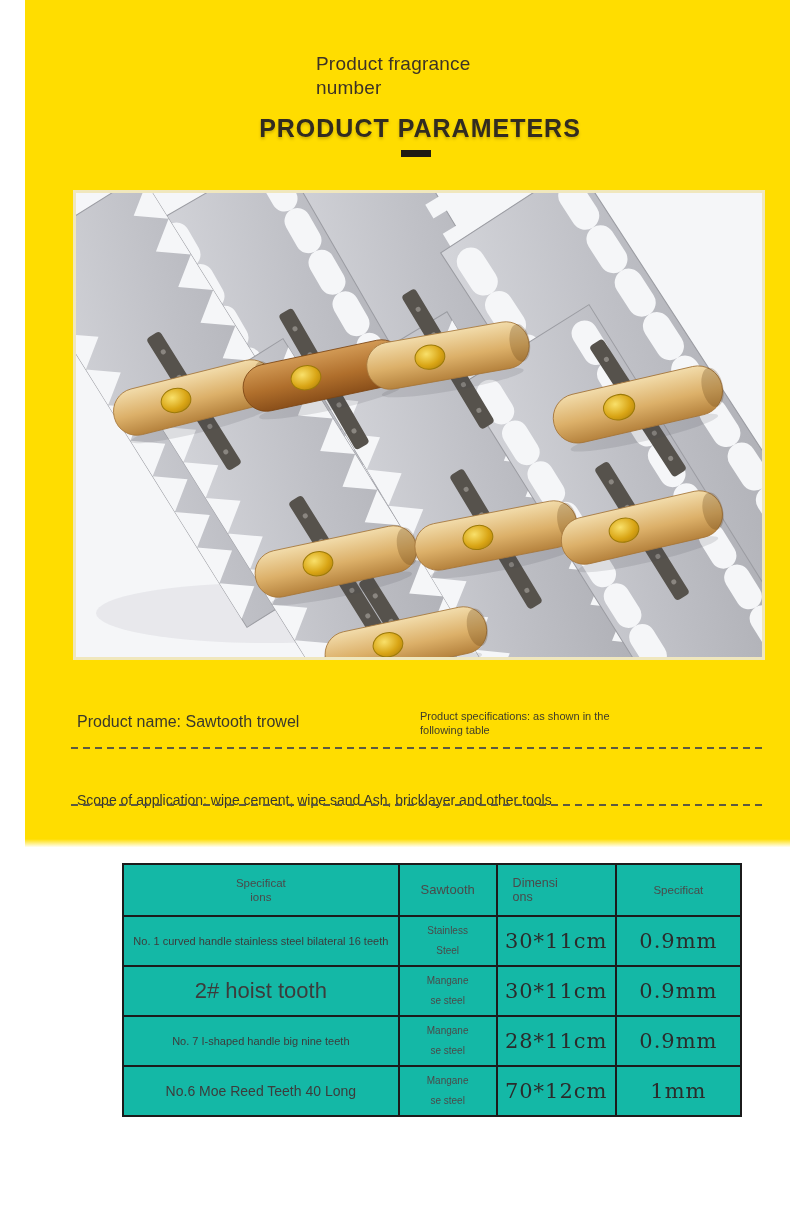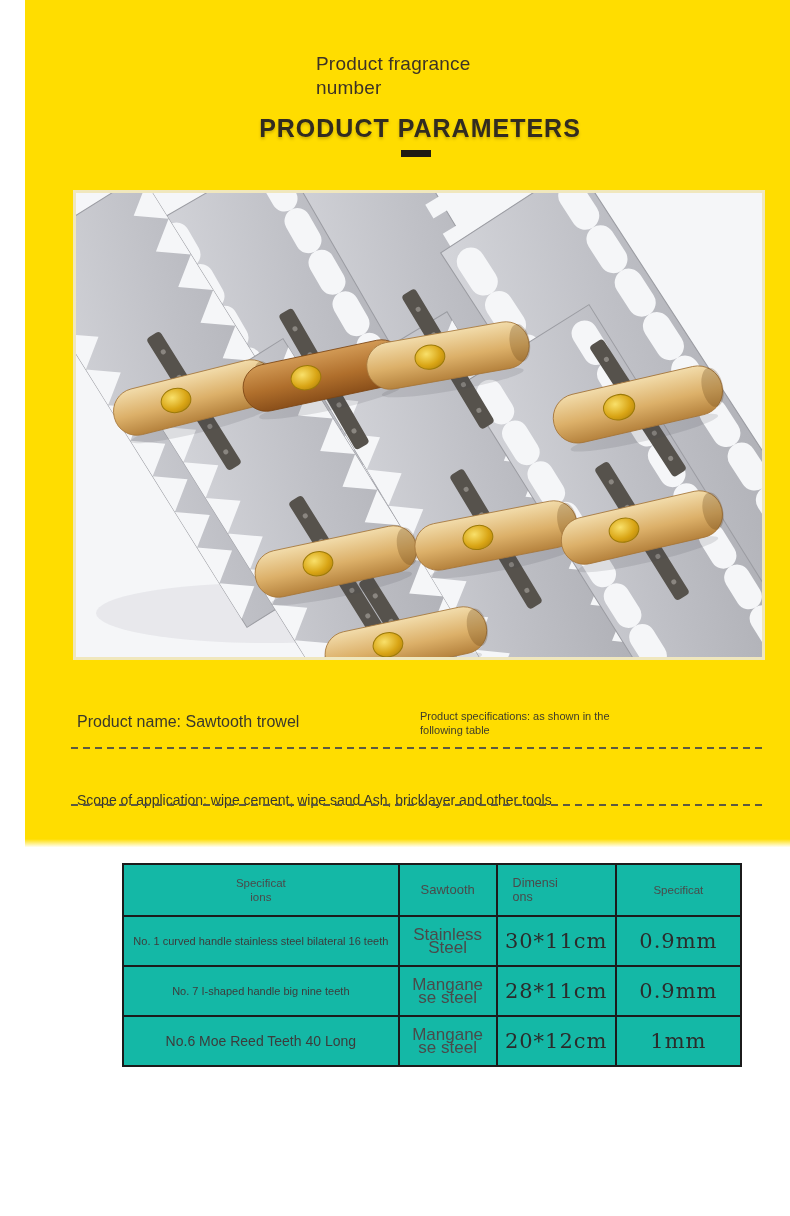--- a/index.html
+++ b/index.html
@@ -32,21 +32,21 @@
 
   table.spec-table{position:absolute;left:97px;top:863px;width:620px;
     border-collapse:collapse;table-layout:fixed;background:#14b8a6;}
   .spec-table th,.spec-table td{border:2px solid #1b1b1b;text-align:center;
     vertical-align:middle;padding:2px 4px;overflow:hidden;}
   .spec-table th{height:46px;font-weight:normal;font-size:11.5px;color:#4a4a4a;
     white-space:pre-line;line-height:14px;}
   .spec-table th.h-material{font-size:13px;}
   .spec-table th.h-dims{font-size:12.5px;text-align:left;padding-left:15px;}
   .spec-table td{height:44px;}
-  td.mat{font-size:17px;line-height:13px;color:#4a4a4a;white-space:pre-line;}
+  td.mat{font-size:10px;line-height:20px;color:#4a4a4a;white-space:pre-line;}
   td.num{font-family:"DejaVu Serif","Liberation Serif",serif;font-size:21px;
     color:#2b2b2b;letter-spacing:1px;text-align:center;}
   td.spec{color:#3c3c3c;}
   .s-xs{font-size:11px;}
   .s-sm{font-size:13px;}
   .s-md{font-size:14px;}
   .s-xl{font-size:22px;}
 </style>
 </head>
 <body>
@@ -234,29 +234,36 @@
     </thead>
     <tbody>
       <tr>
         <td class="spec s-xs">No. 1 curved handle stainless steel bilateral 16 teeth</td>
         <td class="mat">Stainless
 Steel</td>
         <td class="num">30*11cm</td>
         <td class="num">0.9mm</td>
       </tr>
       <tr>
+        <td class="spec s-xl">2# hoist tooth</td>
+        <td class="mat">Mangane
+se steel</td>
+        <td class="num">30*11cm</td>
+        <td class="num">0.9mm</td>
+      </tr>
+      <tr>
         <td class="spec s-xs">No. 7 I-shaped handle big nine teeth</td>
         <td class="mat">Mangane
 se steel</td>
         <td class="num">28*11cm</td>
         <td class="num">0.9mm</td>
       </tr>
       <tr>
         <td class="spec s-md">No.6 Moe Reed Teeth 40 Long</td>
         <td class="mat">Mangane
 se steel</td>
-        <td class="num">20*12cm</td>
+        <td class="num">70*12cm</td>
         <td class="num">1mm</td>
       </tr>
     </tbody>
   </table>
 
 </div>
 
 </body></html>

